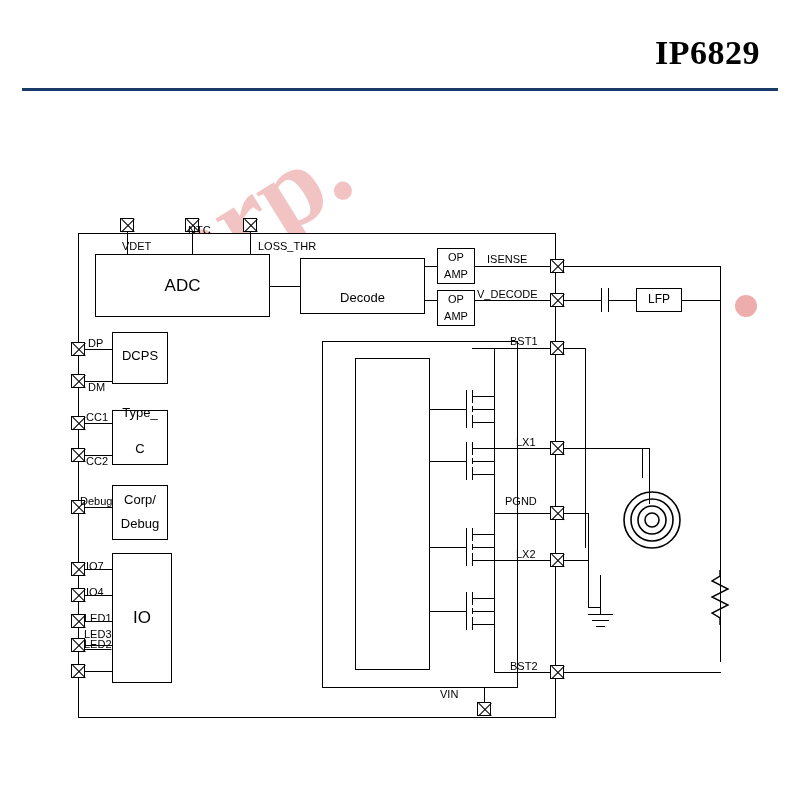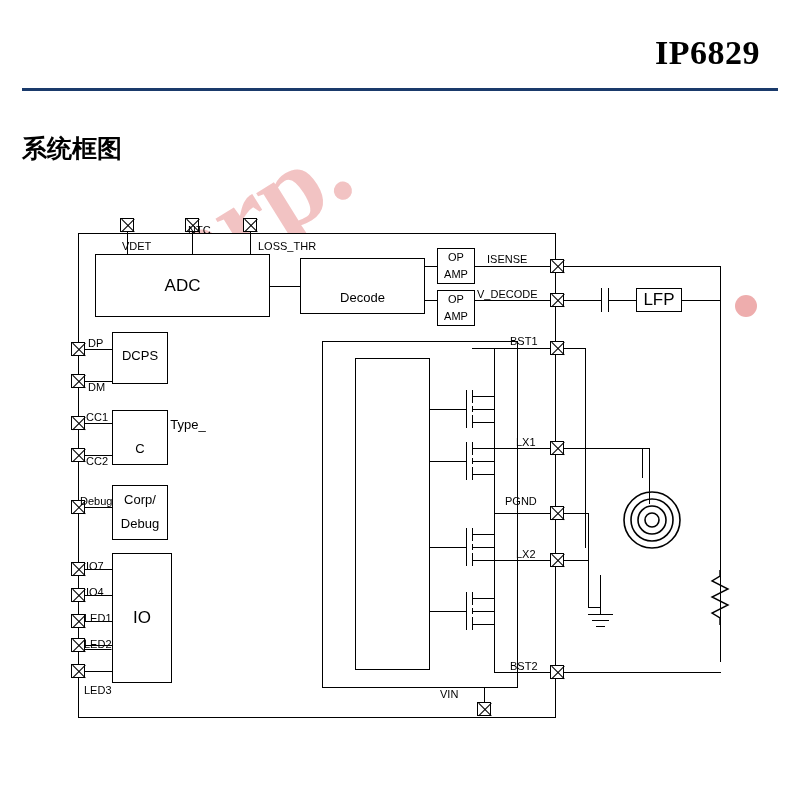--- a/index.html
+++ b/index.html
@@ -71,21 +71,20 @@
     font-family:"DejaVu Sans", sans-serif;font-size:14px;font-weight:bold;color:#000;
   }
 </style>
 </head>
 <body>
 
 <div class="page">
 
   <div class="doc-title">IP6829</div>
   <div class="header-rule"></div>
-  <div class="section-title">系统框图</div>
 
   <div class="watermark">Corp.</div>
   <div class="wm-dot"></div>
 
   <div class="dg">
 
     <div class="box" style="left:78px;top:233px;width:478px;height:485px;"></div>
 
     <div class="pad" style="left:120px;top:218px;"></div>
     <div class="pad" style="left:185px;top:218px;"></div>
@@ -132,40 +131,40 @@
     <div class="box" style="left:112px;top:332px;width:56px;height:52px;"></div>
     <div class="boxtext" style="left:112px;top:332px;width:56px;height:48px;font-size:13px;">DCPS</div>
 
     <div class="pad" style="left:71px;top:416px;"></div>
     <div class="pad" style="left:71px;top:448px;"></div>
     <div class="lbl" style="left:86px;top:411px;">CC1</div>
     <div class="lbl" style="left:86px;top:455px;text-align:center;">CC2</div>
     <div class="ln hl" style="left:85px;top:423px;width:28px;"></div>
     <div class="ln hl" style="left:85px;top:455px;width:28px;"></div>
     <div class="box" style="left:112px;top:410px;width:56px;height:55px;"></div>
-    <div class="boxtext" style="left:112px;top:412px;width:56px;height:26px;font-size:13px;margin-left:48px;">Type_</div>
+    <div class="boxtext" style="left:112px;top:400px;width:56px;height:26px;font-size:13px;">Type_</div>
     <div class="boxtext" style="left:112px;top:436px;width:56px;height:26px;font-size:13px;">C</div>
 
     <div class="pad" style="left:71px;top:500px;"></div>
     <div class="lbl" style="left:80px;top:495px;">Debug</div>
     <div class="ln hl" style="left:85px;top:507px;width:28px;"></div>
     <div class="box" style="left:112px;top:485px;width:56px;height:55px;"></div>
     <div class="boxtext" style="left:112px;top:487px;width:56px;height:26px;font-size:13px;">Corp/</div>
     <div class="boxtext" style="left:112px;top:511px;width:56px;height:26px;font-size:13px;">Debug</div>
 
     <div class="pad" style="left:71px;top:562px;"></div>
     <div class="pad" style="left:71px;top:588px;"></div>
     <div class="pad" style="left:71px;top:614px;"></div>
     <div class="pad" style="left:71px;top:638px;"></div>
     <div class="pad" style="left:71px;top:664px;"></div>
     <div class="lbl" style="left:86px;top:560px;">IO7</div>
     <div class="lbl" style="left:86px;top:586px;">IO4</div>
     <div class="lbl" style="left:84px;top:612px;">LED1</div>
     <div class="lbl" style="left:84px;top:638px;text-decoration:underline;">LED2</div>
-    <div class="lbl" style="left:84px;top:684px;">LED3</div>
+    <div class="lbl" style="left:84px;top:628px;">LED3</div>
     <div class="ln hl" style="left:85px;top:569px;width:28px;"></div>
     <div class="ln hl" style="left:85px;top:595px;width:28px;"></div>
     <div class="ln hl" style="left:85px;top:621px;width:28px;"></div>
     <div class="ln hl" style="left:85px;top:645px;width:28px;"></div>
     <div class="ln hl" style="left:85px;top:671px;width:28px;"></div>
     <div class="box" style="left:112px;top:553px;width:60px;height:130px;"></div>
     <div class="boxtext" style="left:112px;top:553px;width:60px;height:130px;font-size:17px;">IO</div>
 
     <div class="box" style="left:322px;top:341px;width:196px;height:347px;"></div>
 
@@ -235,21 +234,21 @@
 
     <div class="ln hl" style="left:494px;top:672px;width:63px;"></div>
     <div class="pad" style="left:550px;top:665px;"></div>
     <div class="lbl" style="left:510px;top:660px;">BST2</div>
 
     <div class="ln vl" style="left:484px;top:688px;height:16px;"></div>
     <div class="pad" style="left:477px;top:702px;"></div>
     <div class="lbl" style="left:440px;top:688px;">VIN</div>
 
     <div class="box" style="left:636px;top:288px;width:46px;height:24px;"></div>
-    <div class="boxtext" style="left:636px;top:288px;width:46px;height:24px;font-size:17px;">LFP</div>
+    <div class="boxtext" style="left:636px;top:288px;width:46px;height:24px;font-size:12px;">LFP</div>
 
     <div class="ln hl" style="left:564px;top:266px;width:157px;"></div>
     <div class="ln vl" style="left:720px;top:266px;height:395px;"></div>
 
     <div class="ln hl" style="left:564px;top:300px;width:38px;"></div>
     <div class="ln vl" style="left:601px;top:288px;height:24px;"></div>
     <div class="ln vl" style="left:608px;top:288px;height:24px;"></div>
     <div class="ln hl" style="left:608px;top:300px;width:28px;"></div>
     <div class="ln hl" style="left:682px;top:300px;width:38px;"></div>
 

